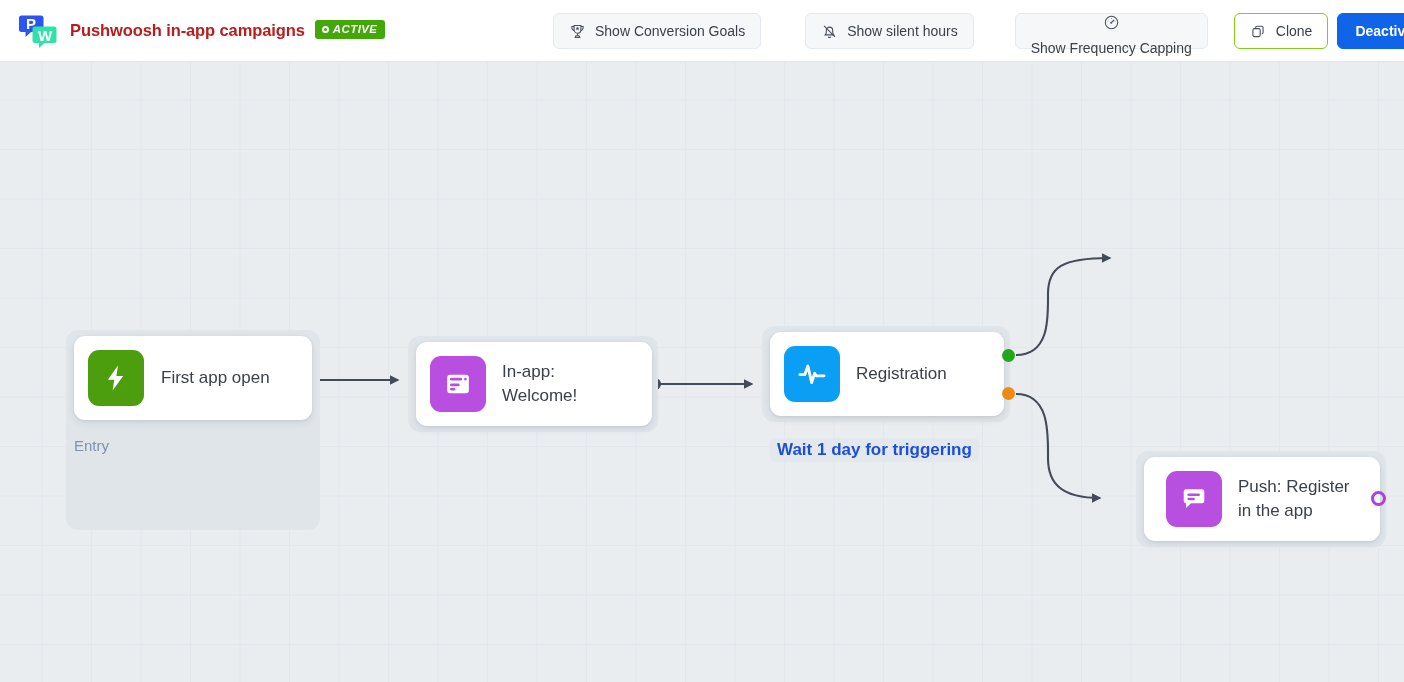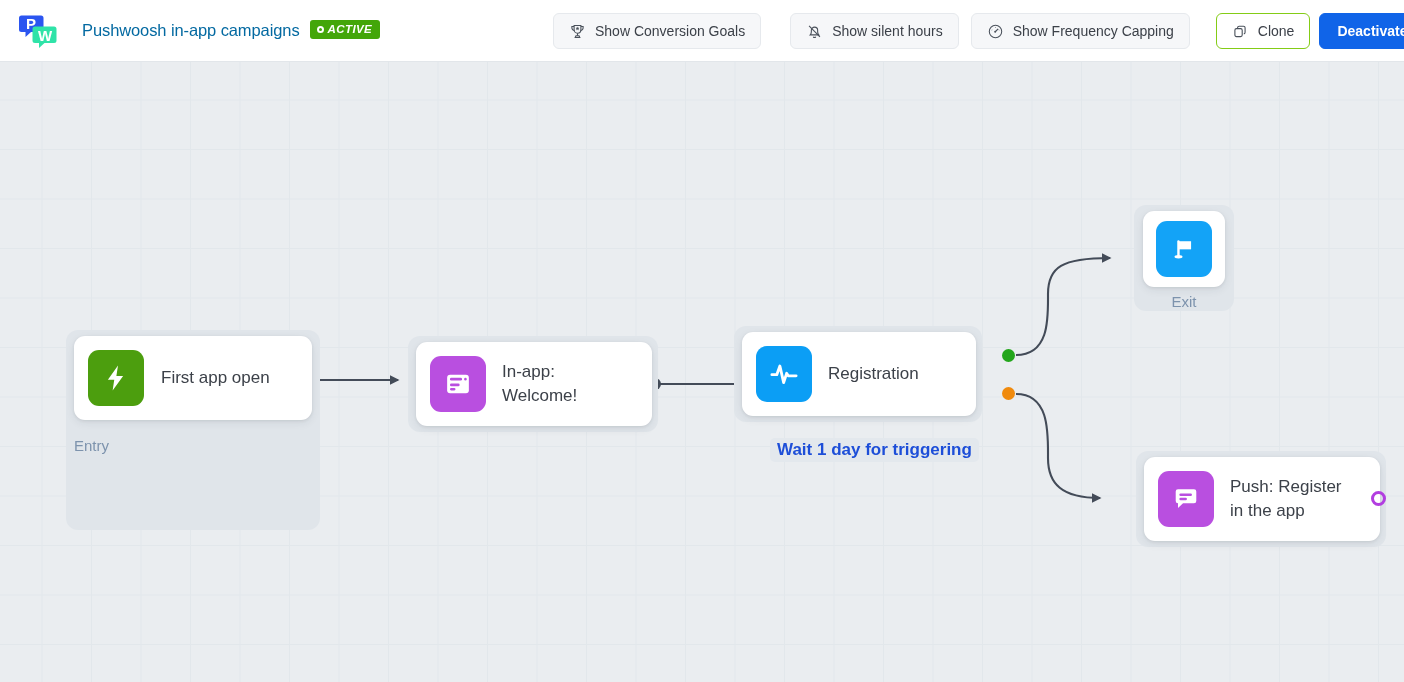--- a/index.html
+++ b/index.html
@@ -18,23 +18,23 @@
     background: #ffffff;
     border-bottom: 1px solid #e2e6ea;
     display: flex; align-items: center;
     z-index: 40;
   }
   #brand { display: flex; align-items: center; padding-left: 18px; }
 
   .pw-logo { width: 40px; height: 40px; position: relative; flex: 0 0 40px; }
 
   .pw-title {
-    margin-left: 24px;
-    font-size: 16.5px; font-weight: normal;
-    color: #0369a1; letter-spacing: -0.1px;
+    margin-left: 12px;
+    font-size: 16.5px; font-weight: bold;
+    color: #b91c1c; letter-spacing: -0.1px;
     white-space: nowrap;
   }
   .status-badge {
     margin-left: 10px;
     background: #43a609;
     color: #ffffff;
     font-size: 11.5px; font-weight: bold;
     letter-spacing: 0.4px;
     padding: 3px 8px 4px 7px;
     border-radius: 3px;
@@ -57,22 +57,22 @@
     padding: 0 15px;
     background: #f6f7f9;
     border: 1px solid #e6e9ed;
     border-radius: 6px;
     font-size: 14px; color: #3c4149; font-weight: normal;
     white-space: nowrap;
     cursor: pointer;
   }
   .tb-btn .ic { display: flex; align-items: center; }
   .tb-gap-a { margin-left: 0; border-radius: 6px; }
-  .tb-btn.sep { margin-left: 29px; }
-  .tb-btn.sep2 { margin-left: 12px; }
+  .tb-btn.sep { margin-left: 44px; }
+  .tb-btn.sep2 { margin-left: 41px; flex-direction: column; }
   .tb-btn.clone { margin-left: 26px; background: #ffffff; border: 1px solid #84cc16; }
   .tb-btn.primary {
     margin-left: 9px;
     background: #1064e8; border: 1px solid #1064e8;
     color: #ffffff; font-weight: bold;
     padding: 0 17px;
   }
 
   
   #canvas {
@@ -269,49 +269,37 @@
       <div class="node-icon" style="background:#4c9e0e;">
         <svg width="30" height="30" viewBox="0 0 24 24">
             <path d="M13.6 2 L5.5 13.4 h5.1 L9.3 22 l8.4-11.6 h-5.4z" fill="#ffffff"></path>
           </svg>
       </div>
       <div class="node-label">First app open</div>
     </div>
     <div class="group-caption" style="left:8px; top:107px;">Entry</div>
   </div>
 
-  <div class="group" style="left:734px; top:264px; width:248px; height:96px;text-decoration:underline;">
+  <div class="group" style="left:762px; top:264px; width:248px; height:96px;text-decoration:underline;">
     <div class="node" style="left:8px; top:6px; width:234px; height:84px; padding-left:14px; gap:16px;">
       <div class="node-icon" style="background:#0b9ef5;">
         <svg width="32" height="32" viewBox="0 0 28 28">
           <path d="M3.4 14.6 h4.3 l2.7 -7.6 l3.3 14.5 l2.6 -8.1 l1.4 2.2 h6.9" fill="none" stroke="#ffffff" stroke-width="2.5" stroke-linejoin="round" stroke-linecap="round"></path>
         </svg>
       </div>
       <div class="node-label">Registration</div>
     </div>
   </div>
   <div class="port green" style="left:1002px; top:287px;"></div>
   <div class="port orange" style="left:1002px; top:325px;"></div>
   <div class="wait-chip" style="left:770px; top:376px;">Wait 1 day for triggering</div>
 
-  <div class="group" style="left:1134px; top:143px; width:100px; height:106px;">
-    <div class="node" style="left:9px; top:6px; width:82px; height:76px; justify-content:center;">
-      <div class="node-icon" style="background:#13a3f7; width:56px; height:56px;">
-        <svg width="32" height="32" viewBox="0 0 28 28">
-          <path d="M9.2 7.2 h11 v7.1 h-11z" fill="#ffffff"></path>
-          <rect x="8.1" y="6.4" width="2.1" height="14.2" rx="1" fill="#ffffff"></rect>
-          <ellipse cx="9.2" cy="20.8" rx="3.5" ry="1.5" fill="#ffffff"></ellipse>
-        </svg>
-      </div>
-    </div>
-    <div class="group-caption" style="left:0; top:88px; width:100px; text-align:center;">Exit</div>
-  </div>
 
   <div class="group" style="left:1136px; top:389px; width:250px; height:96px;">
-    <div class="node" style="left:8px; top:6px; width:236px; height:84px; padding-left:14px; gap:16px;">
+    <div class="node" style="left:8px; top:6px; width:236px; height:84px; padding-left:22px; gap:16px;">
       <div class="node-icon" style="background:#b94fe0;">
         <svg width="32" height="32" viewBox="0 0 28 28">
           <path d="M5 7.4 a2 2 0 0 1 2-2 h14 a2 2 0 0 1 2 2 v8.4 a2 2 0 0 1-2 2 h-9.6 l-4.4 4 v-4 H7 a2 2 0 0 1-2-2z" fill="#ffffff"></path>
           <rect x="8.2" y="9.2" width="11" height="2.2" rx="1.1" fill="#b94fe0"></rect>
           <rect x="8.2" y="13" width="6.6" height="2.2" rx="1.1" fill="#b94fe0"></rect>
         </svg>
       </div>
       <div class="node-label">Push: Register
 in the app</div>
     </div>

